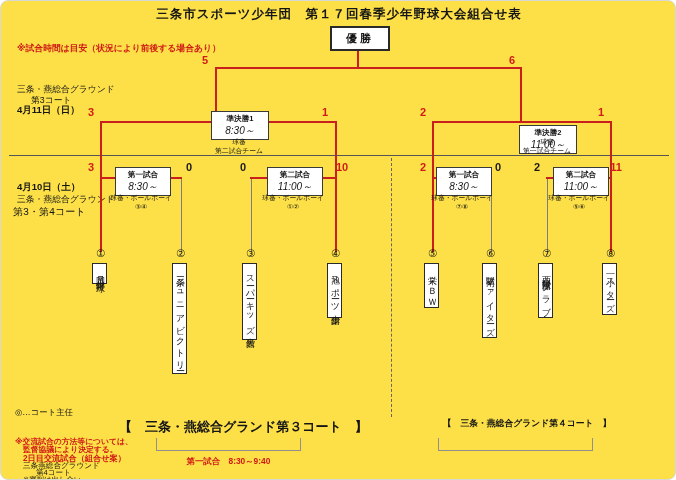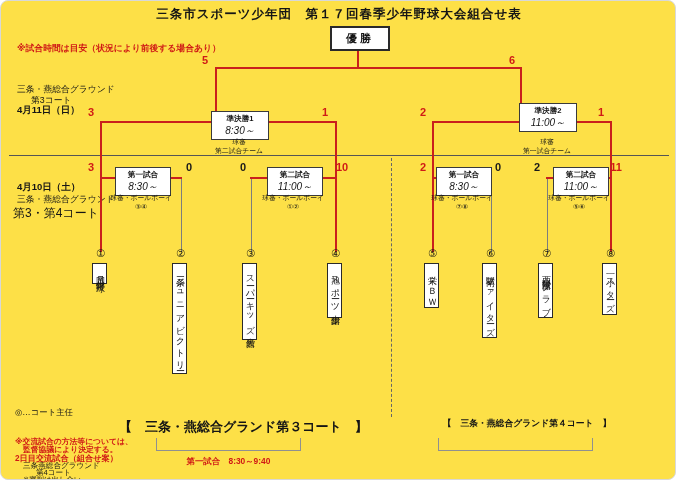--- a/index.html
+++ b/index.html
@@ -37,21 +37,21 @@
 <div class="page">
 
   <div class="t center" style="left:0;top:5px;width:676px;font-size:12.5px;font-weight:bold;letter-spacing:1px;">三条市スポーツ少年団　第１７回春季少年野球大会組合せ表</div>
   <div class="t red-t" style="left:16px;top:42px;font-size:8.8px;font-weight:bold;">※試合時間は目安（状況により前後する場合あり）</div>
 
   <div class="t" style="left:16px;top:69px;font-size:9.5px;font-weight:bold;margin-top:34px;">4月11日（日）</div>
   <div class="t" style="left:16px;top:83px;font-size:8.8px;">三条・燕総合グラウンド</div>
   <div class="t" style="left:30px;top:94px;font-size:8.8px;">第3コート</div>
   <div class="t" style="left:16px;top:180px;font-size:9.5px;font-weight:bold;">4月10日（土）</div>
   <div class="t" style="left:16px;top:193px;font-size:8.8px;">三条・燕総合グラウンド</div>
-  <div class="t" style="left:12px;top:204px;font-size:12px;">第3・第4コート</div>
+  <div class="t" style="left:12px;top:204px;font-size:10px;font-family:Liberation Mono, monospace;">第3・第4コート</div>
 
   <div class="line h" style="left:8px;top:154px;width:660px;background:#555;"></div>
   <div class="dashv" style="left:390px;top:157px;height:259px;"></div>
 
   <div class="champ">優勝</div>
   <div class="line v red" style="left:356px;top:46px;height:22px;"></div>
   <div class="line h red" style="left:215px;top:66px;width:306px;"></div>
   <div class="line v red" style="left:214px;top:66px;height:56px;"></div>
   <div class="line v red" style="left:519px;top:66px;height:56px;"></div>
 
@@ -91,21 +91,21 @@
   <div class="score red" style="left:615px;top:160px;">11</div>
 
   <div class="mbox" style="left:210px;top:110px;width:52px;">
     <div class="n">準決勝1</div>
     <div class="tm">8:30～</div>
   </div>
   <div class="sub" style="left:238px;top:136px;">
     <div>球審</div>
     <div>第二試合チーム</div>
   </div>
-  <div class="mbox" style="left:518px;top:102px;width:52px;">
+  <div class="mbox" style="left:518px;top:124px;width:52px;">
     <div class="n">準決勝2</div>
     <div class="tm">11:00～</div>
   </div>
   <div class="sub" style="left:546px;top:136px;">
     <div>球審</div>
     <div>第一試合チーム</div>
   </div>
 
   <div class="mbox" style="left:114px;top:166px;width:50px;">
     <div class="n">第一試合</div>
@@ -157,21 +157,21 @@
   <div class="team" style="left:481px;top:262px;">駅南ファイターズ</div>
   <div class="team" style="left:537px;top:262px;">西小野球団クラブ</div>
   <div class="team" style="left:601px;top:262px;">一小スターズ</div>
 
   <div class="t" style="left:14px;top:406px;font-size:8.4px;">◎…コート主任</div>
   <div class="t center" style="left:118px;top:417px;width:240px;font-size:13px;font-weight:bold;">【　三条・燕総合グランド第３コート　】</div>
   <div class="t center" style="left:406px;top:417px;width:240px;font-size:8.8px;font-weight:bold;">【　三条・燕総合グランド第４コート　】</div>
 
   <div class="t red-t" style="left:14px;top:435px;font-size:7.8px;font-weight:bold;">※交流試合の方法等については、</div>
   <div class="t red-t" style="left:22px;top:443px;font-size:7.8px;font-weight:bold;">監督協議により決定する。</div>
-  <div class="t red-t" style="left:14px;top:452px;font-size:8.2px;font-weight:bold;">2日目交流試合（組合せ案）</div>
+  <div class="t red-t" style="left:22px;top:452px;font-size:8.2px;font-weight:bold;">2日目交流試合（組合せ案）</div>
   <div class="t" style="left:22px;top:460px;font-size:7.6px;">三条燕総合グラウンド</div>
   <div class="t" style="left:35px;top:467px;font-size:7.6px;">第4コート</div>
   <div class="t" style="left:22px;top:474px;font-size:7.4px;">※審判は出し合い</div>
 
   <div class="brkt" style="left:155px;top:437px;width:145px;"></div>
   <div class="brkt" style="left:437px;top:437px;width:155px;"></div>
   <div class="extime" style="left:155px;top:455px;width:145px;">第一試合　8:30～9:40</div>
 
 </div>
 

